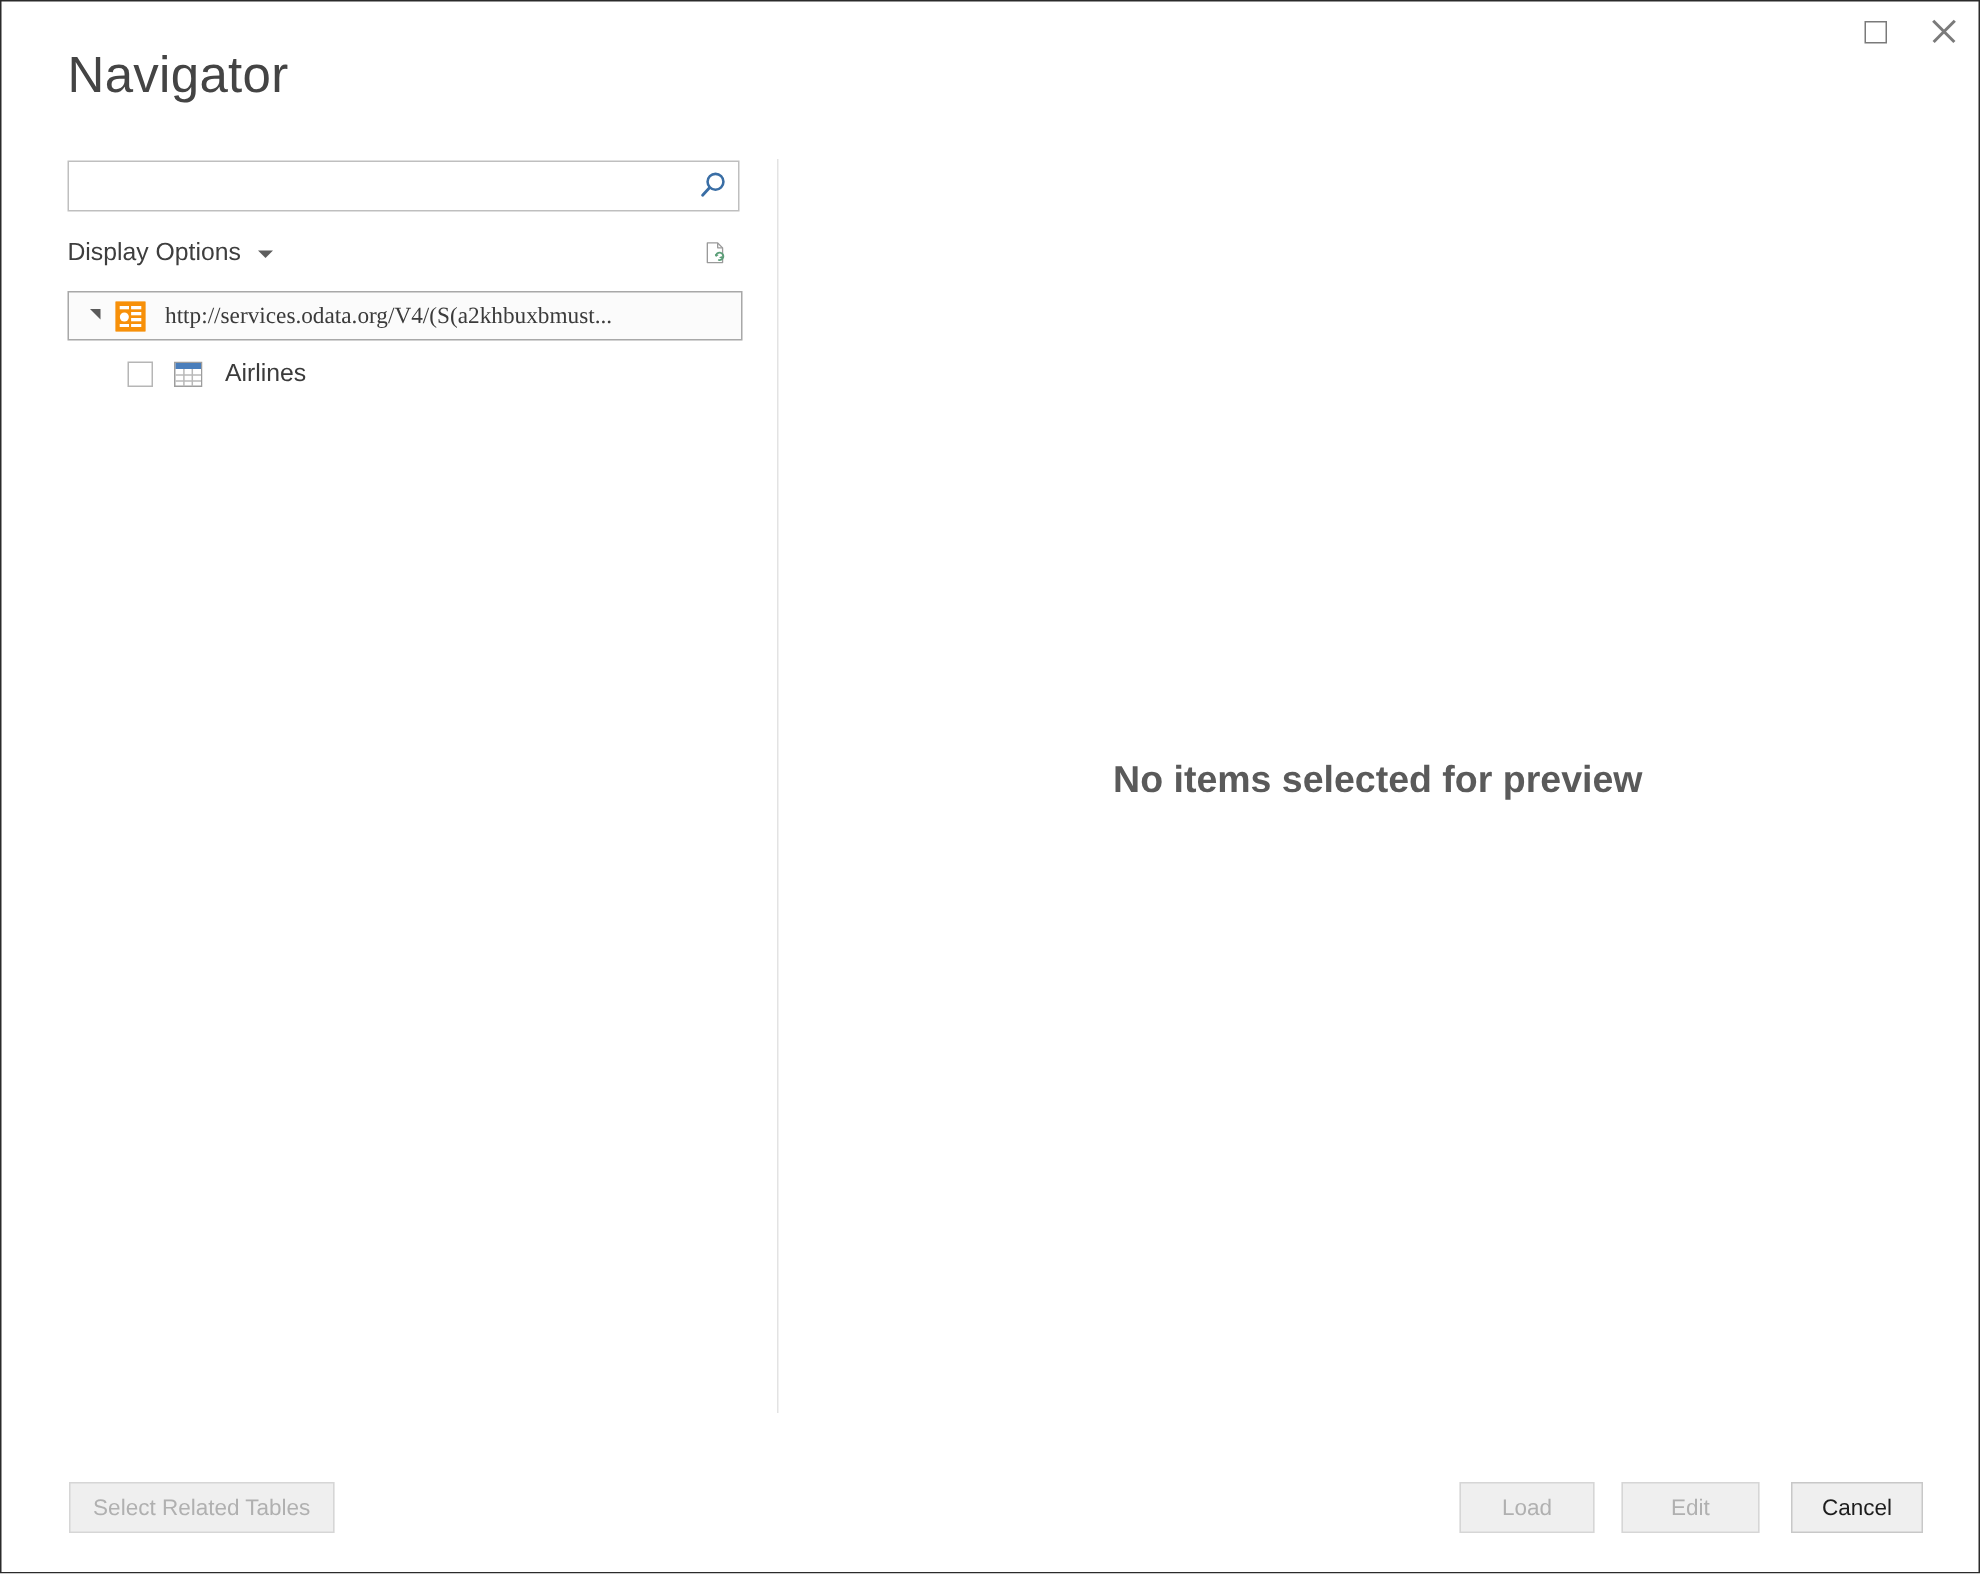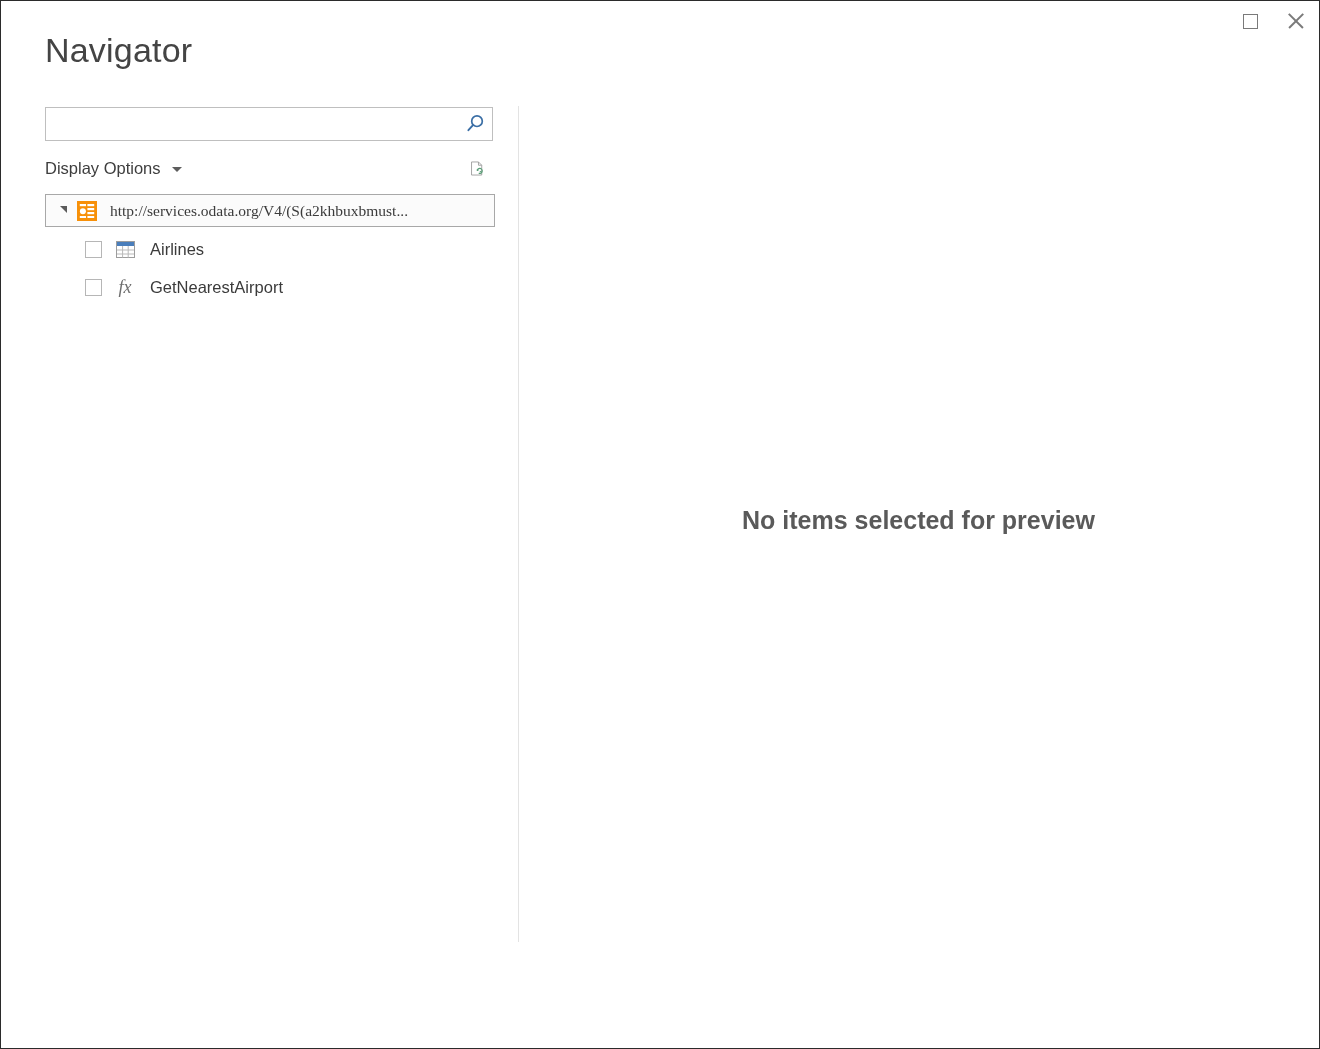--- a/index.html
+++ b/index.html
@@ -386,32 +386,31 @@
               <line x1="6.6" y1="5" x2="6.6" y2="16.5" stroke="#b9b9b9" stroke-width="1"></line>
               <line x1="12.2" y1="5" x2="12.2" y2="16.5" stroke="#b9b9b9" stroke-width="1"></line>
             </svg>
           </span>
           <span class="item-label">Airlines</span>
         </div>
 
 
 
 
-        <div class="tree-item">
-          <span class="cb"></span>
-          <span class="item-icon">
-            <span class="fx-icon">fx</span>
-          </span>
-          <span class="item-label">GetNearestAirport</span>
-        </div>
 
       </div>
     </div>
   </div>
 
   <div class="divider"></div>
 
   <div class="preview-pane">
     <div class="preview-empty">No items selected for preview</div>
   </div>
 
+  <div class="footer">
+    <button class="btn btn-select-related" disabled="">Select Related Tables</button>
+    <button class="btn btn-load" disabled="">Load</button>
+    <button class="btn btn-edit" disabled="">Edit</button>
+    <button class="btn btn-cancel enabled">Cancel</button>
+  </div>
 
 </div>
 
 </body></html>

